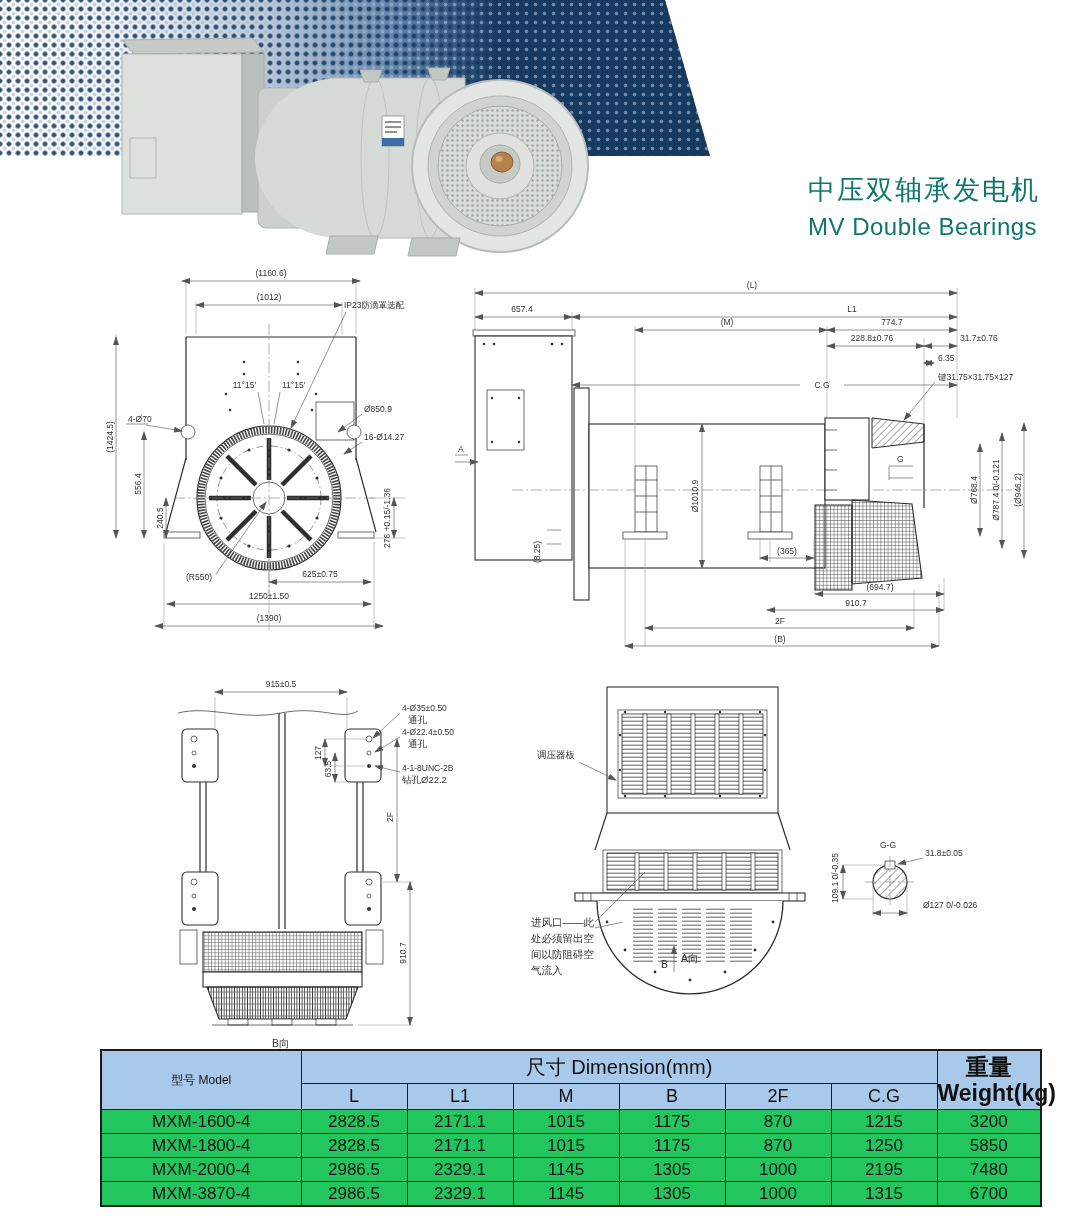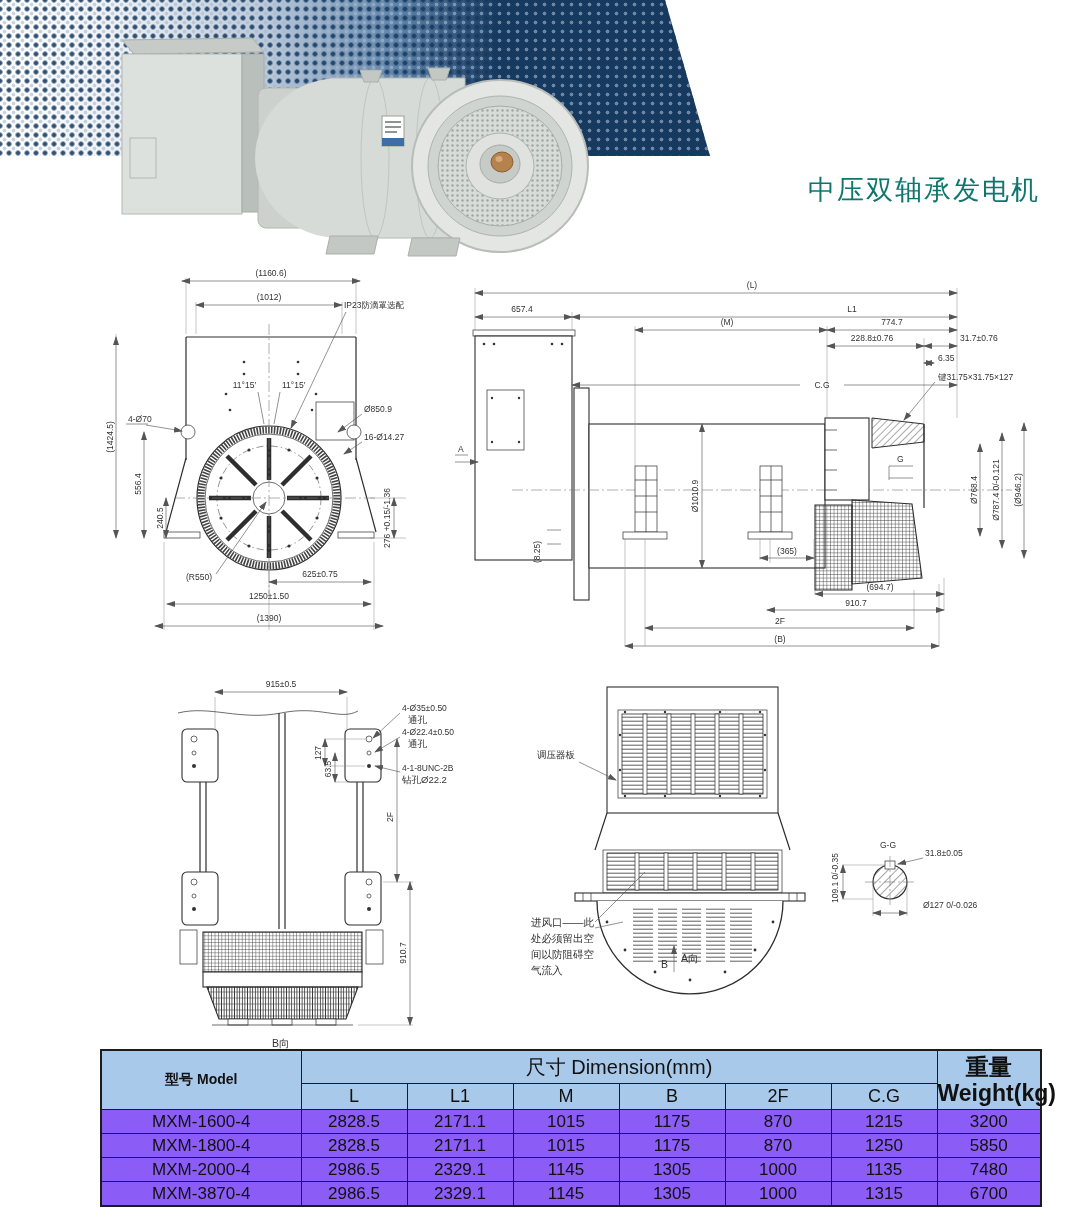--- a/index.html
+++ b/index.html
@@ -28,24 +28,24 @@
   .dl{stroke:#5a5a5a;stroke-width:.65;fill:none;}
   .el{stroke:#8a8a8a;stroke-width:.5;fill:none;}
   .cl{stroke:#7a7a7a;stroke-width:.6;fill:none;stroke-dasharray:11 3 2 3;}
   .wf{fill:#fff;stroke:#2e2e2e;stroke-width:1.1;}
   .wt{fill:#fff;stroke:#2e2e2e;stroke-width:.7;}
   
   .spec-table{position:absolute;left:100px;top:1049px;width:940px;border-collapse:collapse;table-layout:fixed;}
   .spec-table th,.spec-table td{border:1px solid #1c1c1c;text-align:center;padding:0;color:#111;}
   .spec-table{border:2px solid #1c1c1c;}
   .hd{background:#a9c9ea;}
-  .spec-table td{background:#8b5cf6;font-size:17px;height:23px;}
+  .spec-table td{background:#22c55e;font-size:17px;height:23px;}
   .h1{font-size:20px;font-weight:normal;height:32px;}
   .h2{font-size:18px;font-weight:normal;height:25px;}
-  .hm{font-size:14px;font-weight:bold;}
+  .hm{font-size:12px;font-weight:normal;}
   .hw{font-size:23px;font-weight:bold;line-height:1.15;}
 </style>
 </head>
 <body>
 
 <div class="banner"></div>
 
 <div class="photo-wrap">
 <svg width="680" height="240" viewBox="0 0 680 240">
 
@@ -81,20 +81,21 @@
   <ellipse cx="472" cy="144" rx="11" ry="10" fill="#b5824e" stroke="#8a5f33"></ellipse>
   <ellipse cx="469" cy="141" rx="3.5" ry="3" fill="#d8a977"></ellipse>
 
   <polygon points="300,218 348,218 344,236 296,236" fill="#c3c8c4" stroke="#a9afab"></polygon>
   <polygon points="382,220 430,220 426,238 378,238" fill="#c3c8c4" stroke="#a9afab"></polygon>
 </svg>
 </div>
 
 <div class="title-block">
   <div class="title-zh">中压双轴承发电机</div>
+  <div class="title-en">MV Double Bearings</div>
 </div>
 
 <div class="dwg" style="left:106px;top:262px;">
 <svg width="340" height="392" viewBox="0 0 340 392">
   <defs>
     <marker id="fA" markerWidth="9" markerHeight="6" refX="8" refY="3" orient="auto-start-reverse" markerUnits="userSpaceOnUse">
           <path d="M0,0 L9,3 L0,6 Z" fill="#555"></path>
         </marker>
   </defs>
 
@@ -517,21 +518,21 @@
     <td>1250</td>
     <td>5850</td>
   </tr>
   <tr>
     <td>MXM-2000-4</td>
     <td>2986.5</td>
     <td>2329.1</td>
     <td>1145</td>
     <td>1305</td>
     <td>1000</td>
-    <td>1135</td>
+    <td>2195</td>
     <td>7480</td>
   </tr>
   <tr>
     <td>MXM-3870-4</td>
     <td>2986.5</td>
     <td>2329.1</td>
     <td>1145</td>
     <td>1305</td>
     <td>1000</td>
     <td>1315</td>

